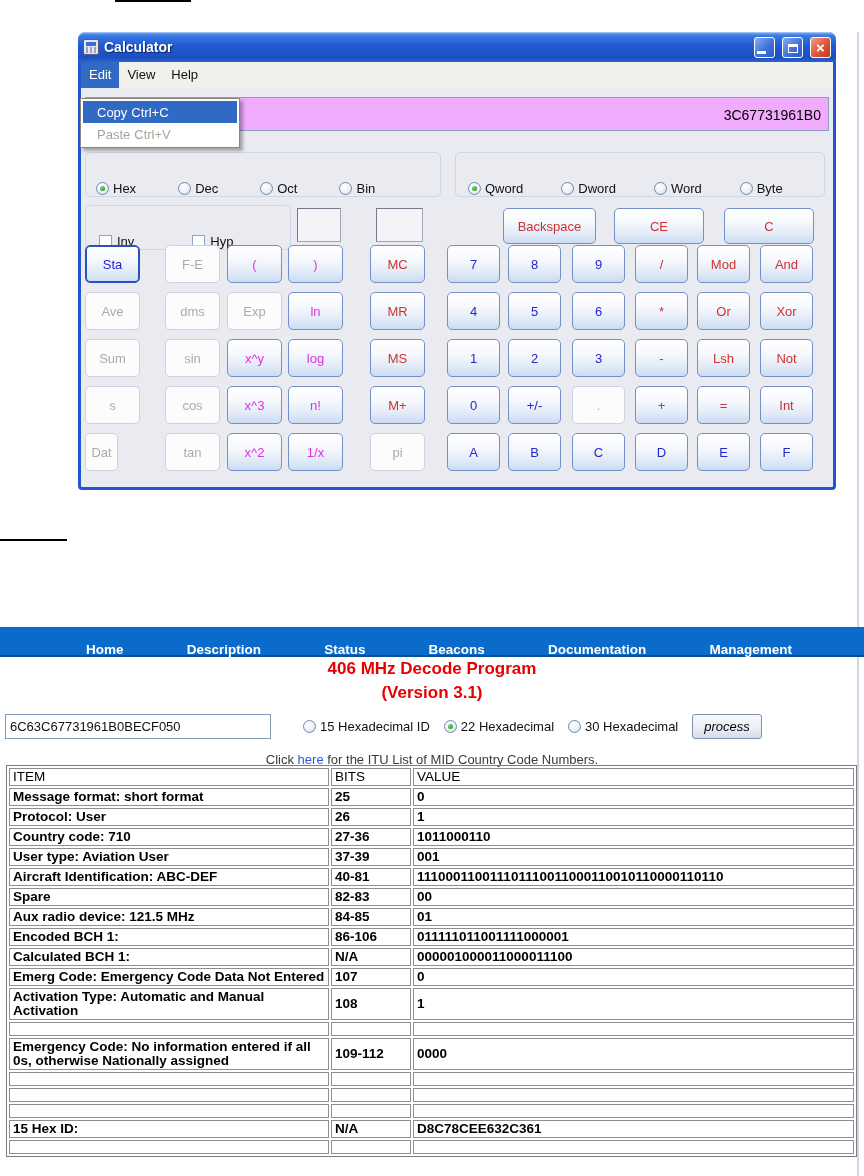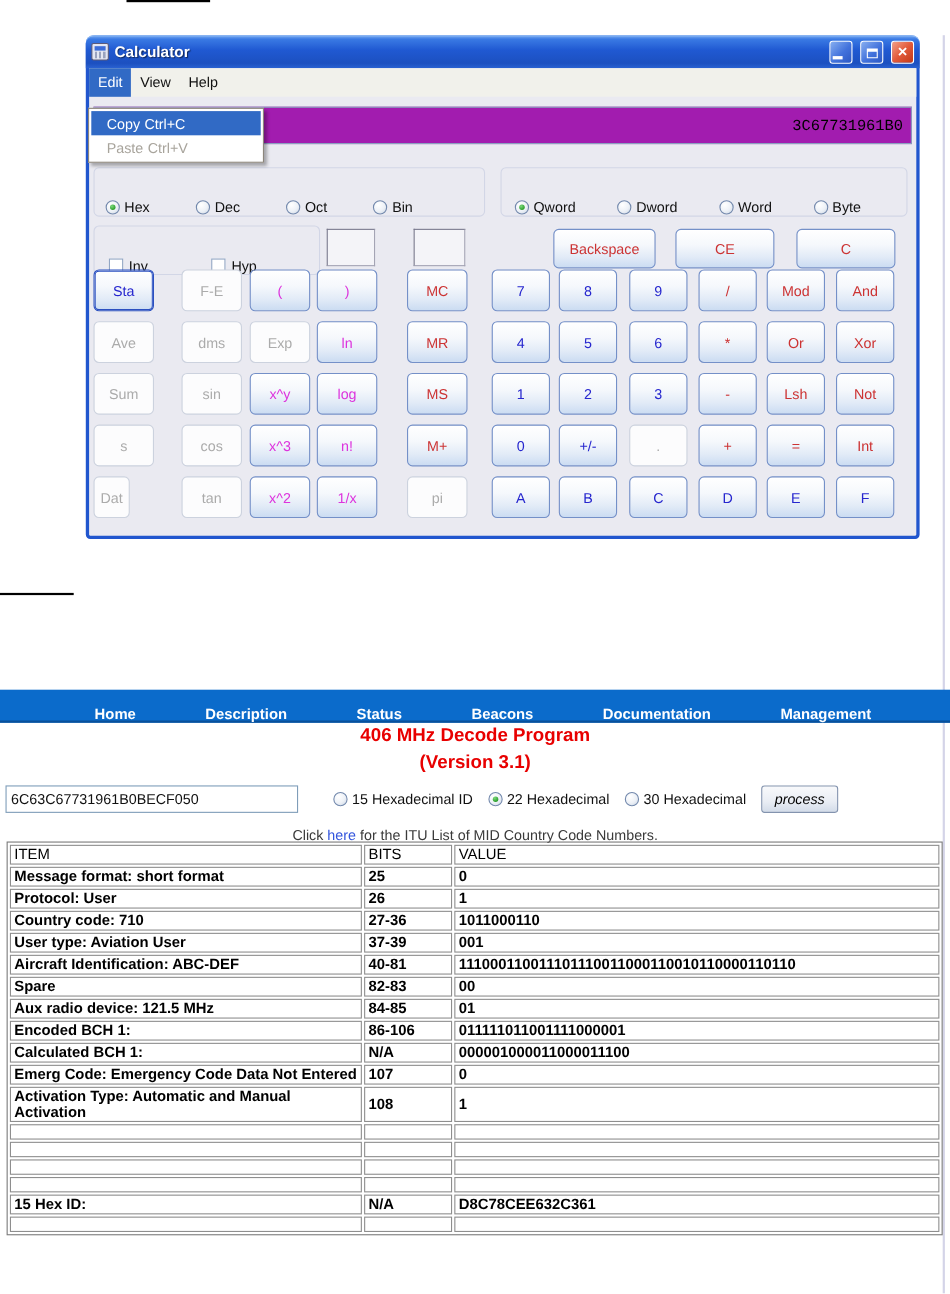--- a/index.html
+++ b/index.html
@@ -29,22 +29,22 @@
   .wbtn.close  { background:linear-gradient(135deg,#F2A088 0%,#E25A3A 50%,#C23818 100%);
     color:#fff; font-weight:bold; font-size:15px; align-items:center; line-height:1; }
   .glyph-min { display:block; width:9px; height:3px; background:#fff; margin:0 0 3px -6px; }
   .glyph-max { display:block; width:10px; height:9px; border:1px solid #fff; border-top-width:3px; margin:0 auto 4px auto; }
 
   #menubar { position:absolute; left:0; top:27px; width:100%; height:26px; background:#F1F1EB;
     display:flex; align-items:stretch; font-size:13px; color:#111; }
   .menu-item { padding:5px 8px 0 8px; }
   .menu-item.active { background:#316AC5; color:#fff; }
 
-  #display { position:absolute; left:4px; top:62px; width:744px; height:34px; background:#a21caf;
-    border:1px solid #8AA0BE; font-size:14px; color:#000; text-align:right; padding:9px 7px 0 0;font-family:Liberation Mono, monospace; }
+  #display { position:absolute; left:4px; top:62px; width:744px; height:34px; background:#f0abfc;
+    border:1px solid #8AA0BE; font-size:14px; color:#000; text-align:right; padding:9px 7px 0 0; }
 
   #dropdown { position:absolute; left:-1px; top:63px; width:160px; z-index:30; background:#fff;
     border:1px solid #8C867C; padding:2px; box-shadow:3px 3px 3px rgba(0,0,0,.3); }
   .dd-item { height:22px; display:flex; align-items:center; gap:4px; padding:0 8px 0 14px; font-size:13px; color:#111; }
   .dd-item.selected { background:#316AC5; color:#fff; }
   .dd-item.disabled { color:#A8A49C; }
 
   .group { position:absolute; border:1px solid #D2D6E6; border-radius:5px; display:flex; align-items:flex-end; }
   #base-group { left:4px; top:117px; width:356px; height:45px; padding-left:10px; gap:42px; }
   #word-group { left:374px; top:117px; width:370px; height:45px; padding-left:12px; gap:38px; }
@@ -363,20 +363,25 @@
         <td class="td-item">Activation Type: Automatic and Manual Activation</td>
         <td class="td-bits">108</td>
         <td class="td-value">1</td>
       </tr>
       <tr>
         <td class="td-item"></td>
         <td class="td-bits"></td>
         <td class="td-value"></td>
       </tr>
       <tr>
+        <td class="td-item">Emergency Code: No information entered if all 0s, otherwise Nationally assigned</td>
+        <td class="td-bits">109-112</td>
+        <td class="td-value">0000</td>
+      </tr>
+      <tr>
         <td class="td-item"></td>
         <td class="td-bits"></td>
         <td class="td-value"></td>
       </tr>
       <tr>
         <td class="td-item"></td>
         <td class="td-bits"></td>
         <td class="td-value"></td>
       </tr>
       <tr>

